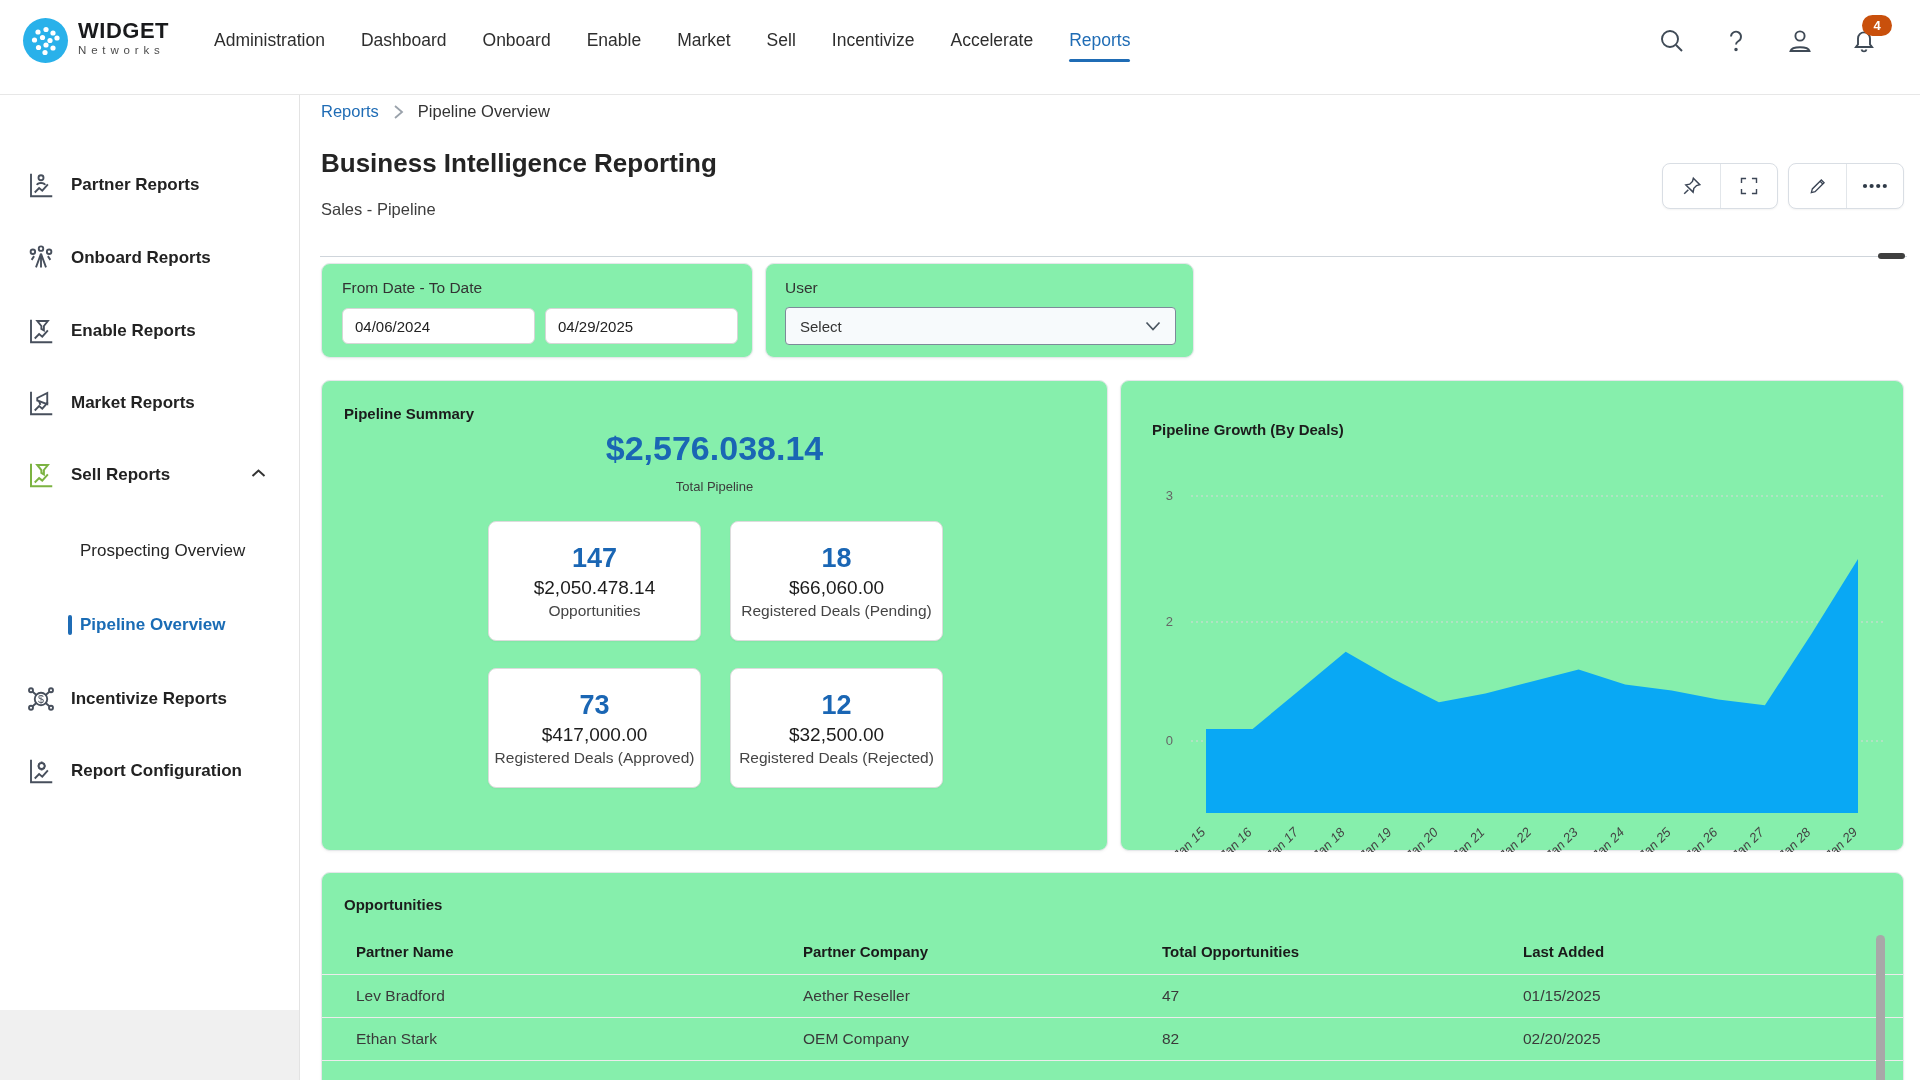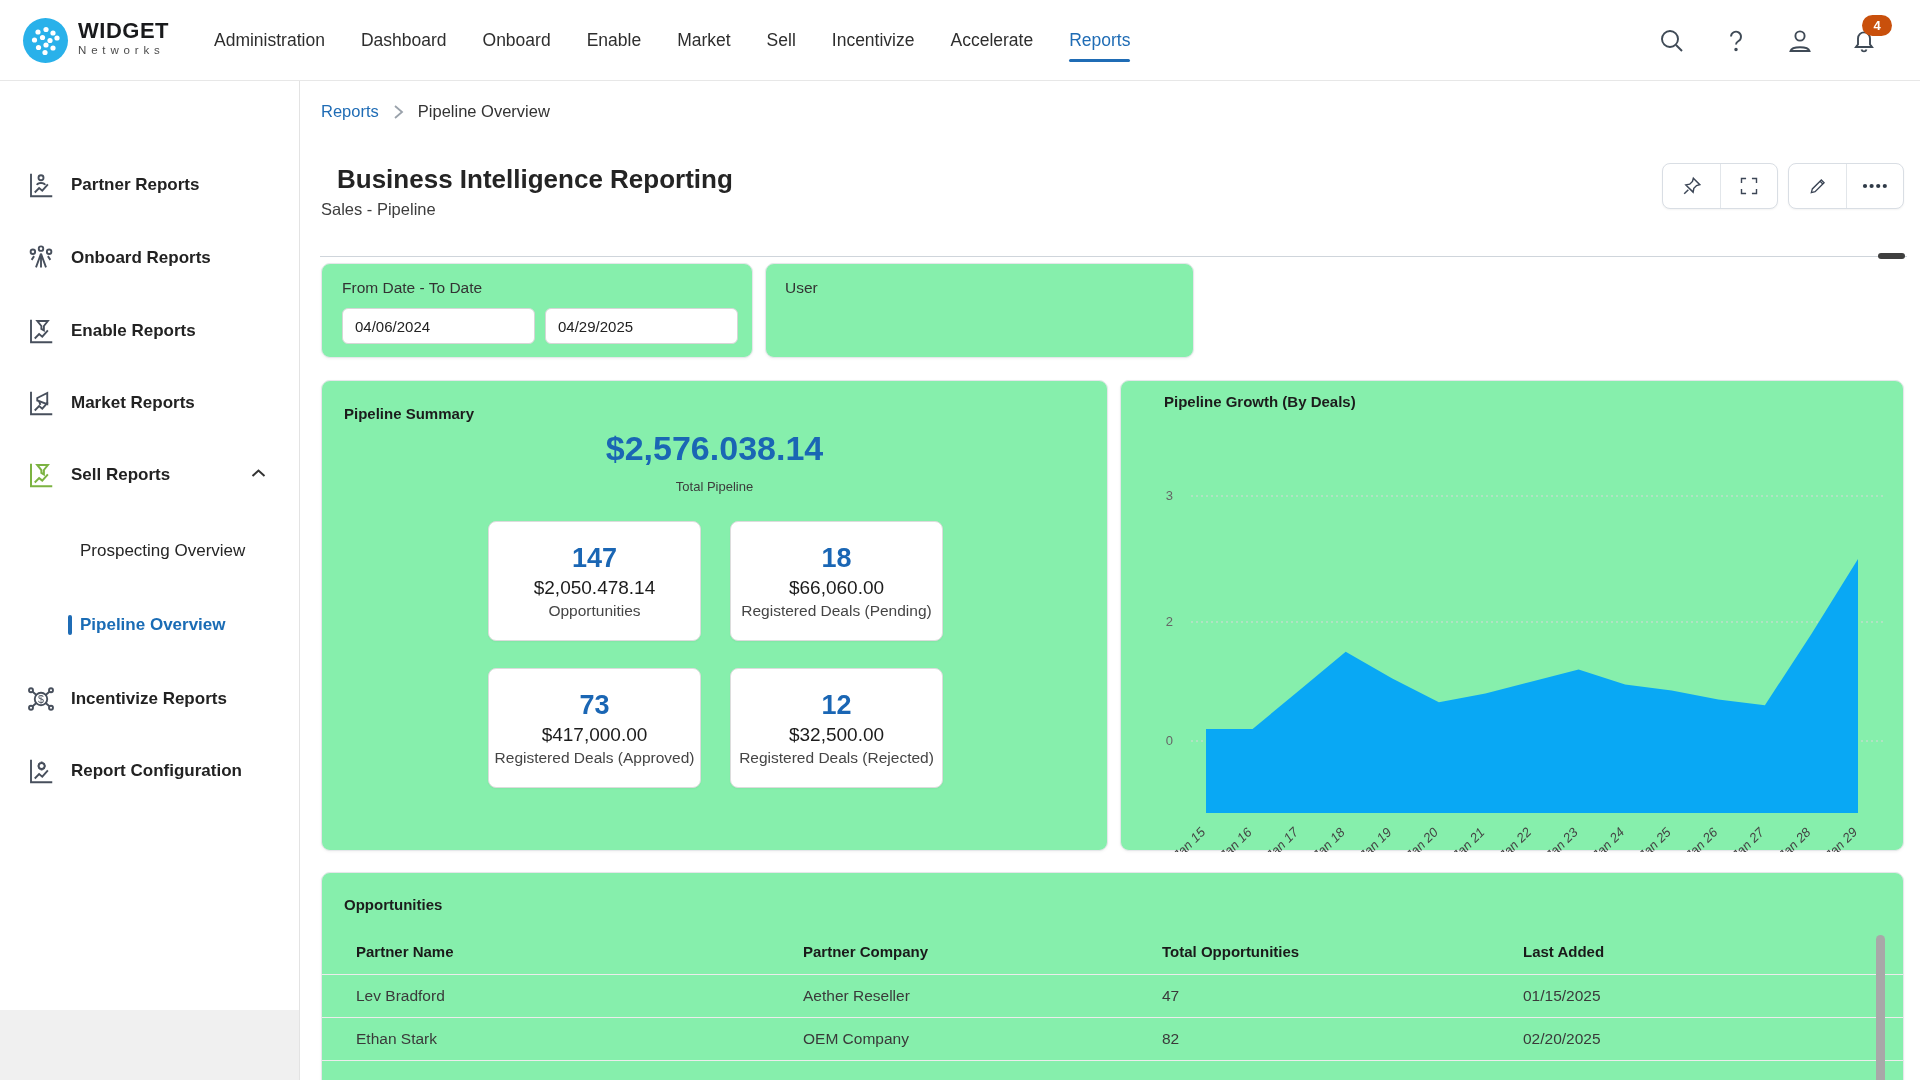--- a/index.html
+++ b/index.html
@@ -1,20 +1,20 @@
 <!DOCTYPE html>
 <html><head>
 <meta charset="utf-8">
 <style>
   html,body{margin:0;padding:0;background:#fff;}
   *{box-sizing:border-box;font-family:"Liberation Sans","DejaVu Sans",sans-serif;}
   .stage{position:relative;width:1920px;height:1080px;overflow:hidden;background:#fff;}
 
   
-  .topbar{position:absolute;left:0;top:0;width:1920px;height:81px;background:#fff;border-bottom:1px solid #e7e7e7;z-index:30;}
+  .topbar{position:absolute;left:0;top:0;width:1920px;height:95px;background:#fff;border-bottom:1px solid #e7e7e7;z-index:30;}
   .logo{position:absolute;left:22px;top:17px;width:47px;height:47px;}
   .brand{position:absolute;left:78px;top:19px;}
   .brand-title{font-size:22px;font-weight:800;color:#191a1c;letter-spacing:.5px;line-height:24px;}
   .brand-sub{font-size:11.5px;color:#4c4c4c;letter-spacing:.42em;margin-top:1px;}
   .mainnav{position:absolute;left:214px;top:0;height:81px;display:flex;align-items:center;gap:36px;}
   .nav-item{position:relative;height:81px;display:flex;align-items:center;font-size:17.5px;color:#2e2e2e;cursor:pointer;white-space:nowrap;}
   .nav-item.active{color:#1f6cb5;}
   .nav-item.active::after{content:'';position:absolute;left:0;right:0;bottom:19px;height:3px;background:#1f6cb5;border-radius:2px;}
   .top-icons{position:absolute;right:42px;top:0;height:81px;display:flex;align-items:center;gap:36px;}
   .tool-ic{width:28px;height:28px;cursor:pointer;position:relative;}
@@ -250,21 +250,21 @@
     <span class="slab">Report Configuration</span>
   </div>
 
   <div class="crumbs">
     <span class="crumb-link">Reports</span>
     <svg width="11" height="16" viewBox="0 0 11 16" fill="none" stroke="#9aa2ab" stroke-width="1.8">
         <path d="M2 2l7 6-7 6"></path>
       </svg>
     <span class="crumb-cur">Pipeline Overview</span>
   </div>
-  <h1 class="page-title" style="margin:16px">Business Intelligence Reporting</h1>
+  <h1 class="page-title" style="margin:0">Business Intelligence Reporting</h1>
   <div class="page-sub">Sales - Pipeline</div>
 
   <div class="toolbar-group" style="left:1662px;">
     <div class="tb-btn">
       <svg width="22" height="22" viewBox="0 0 24 24" fill="none" stroke="#3c4656" stroke-width="1.6">
         <path d="M13.5 3.5l7 7-3.5 1-3 3-.8 4.2-7.9-7.9 4.2-.8 3-3z"></path>
           <path d="M8 16l-4.5 4.5"></path>
         </svg>
     </div>
     <div class="tb-btn">
@@ -293,20 +293,26 @@
   <div class="top-hairline"></div>
   <div class="hthumb"></div>
 
   <div class="card" style="left:321px;top:263px;width:432px;height:95px;">
     <div class="f-label" style="position:absolute;left:20px;top:15px;">From Date - To Date</div>
     <input class="date-input" style="position: absolute; left: 20px; top: 44px;" value="04/06/2024">
     <input class="date-input" style="position: absolute; left: 223px; top: 44px;" value="04/29/2025">
   </div>
   <div class="card" style="left:765px;top:263px;width:429px;height:95px;">
     <div class="f-label" style="position:absolute;left:19px;top:15px;">User</div>
+    <div class="select" style="position:absolute;left:19px;top:43px;">
+      <span>Select</span>
+      <svg width="16" height="10" viewBox="0 0 16 10" fill="none" stroke="#4a5560" stroke-width="1.7">
+          <path d="M1.5 1.5L8 8.5l6.5-7"></path>
+        </svg>
+    </div>
   </div>
 
   <div class="card" style="left:321px;top:380px;width:787px;height:471px;">
     <div class="card-label" style="position:absolute;left:22px;top:24px;">Pipeline Summary</div>
     <div class="total-val">$2,576.038.14</div>
     <div class="total-lab">Total Pipeline</div>
 
     <div class="tile" style="left:166px;top:140px;">
       <div class="t-count">147</div>
       <div class="t-amount">$2,050.478.14</div>
@@ -323,21 +329,21 @@
       <div class="t-label">Registered Deals (Approved)</div>
     </div>
     <div class="tile" style="left:408px;top:287px;">
       <div class="t-count">12</div>
       <div class="t-amount">$32,500.00</div>
       <div class="t-label">Registered Deals (Rejected)</div>
     </div>
   </div>
 
   <div class="card" style="left:1120px;top:380px;width:784px;height:471px;">
-    <div class="card-label" style="position:absolute;left:31px;top:12px;margin-left:12px;">Pipeline Growth (By Deals)</div>
+    <div class="card-label" style="position:absolute;left:31px;top:40px;">Pipeline Growth (By Deals)</div>
     <svg id="growth-chart" width="784" height="471" viewBox="0 0 784 471">
         <line x1="70" x2="762" y1="115" y2="115" stroke="#d8d8d8" stroke-dasharray="2,3"></line>
         <text x="52" y="119" text-anchor="end" font-size="13" fill="#666">3</text>
         <line x1="70" x2="762" y1="241" y2="241" stroke="#d8d8d8" stroke-dasharray="2,3"></line>
         <text x="52" y="245" text-anchor="end" font-size="13" fill="#666">2</text>
         <line x1="70" x2="762" y1="360" y2="360" stroke="#d8d8d8" stroke-dasharray="2,3"></line>
         <text x="52" y="364" text-anchor="end" font-size="13" fill="#666">0</text>
         <polygon points="85,432 85.0,348.1 131.6,348.1 178.1,309.4 224.7,270.8 271.3,297.5 317.9,321.3 364.4,312.4 411.0,300.5 457.6,288.6 504.1,303.5 550.7,309.4 597.3,318.4 643.9,324.3 690.4,252.9 737.0,178.0 737,432" fill="#09a8f4"></polygon>
         <text x="85" y="452" text-anchor="end" font-size="13" font-style="italic" fill="#444" transform="rotate(-45 85 452)">Jan 15</text>
         <text x="131.57142857142856" y="452" text-anchor="end" font-size="13" font-style="italic" fill="#444" transform="rotate(-45 131.57142857142856 452)">Jan 16</text>

